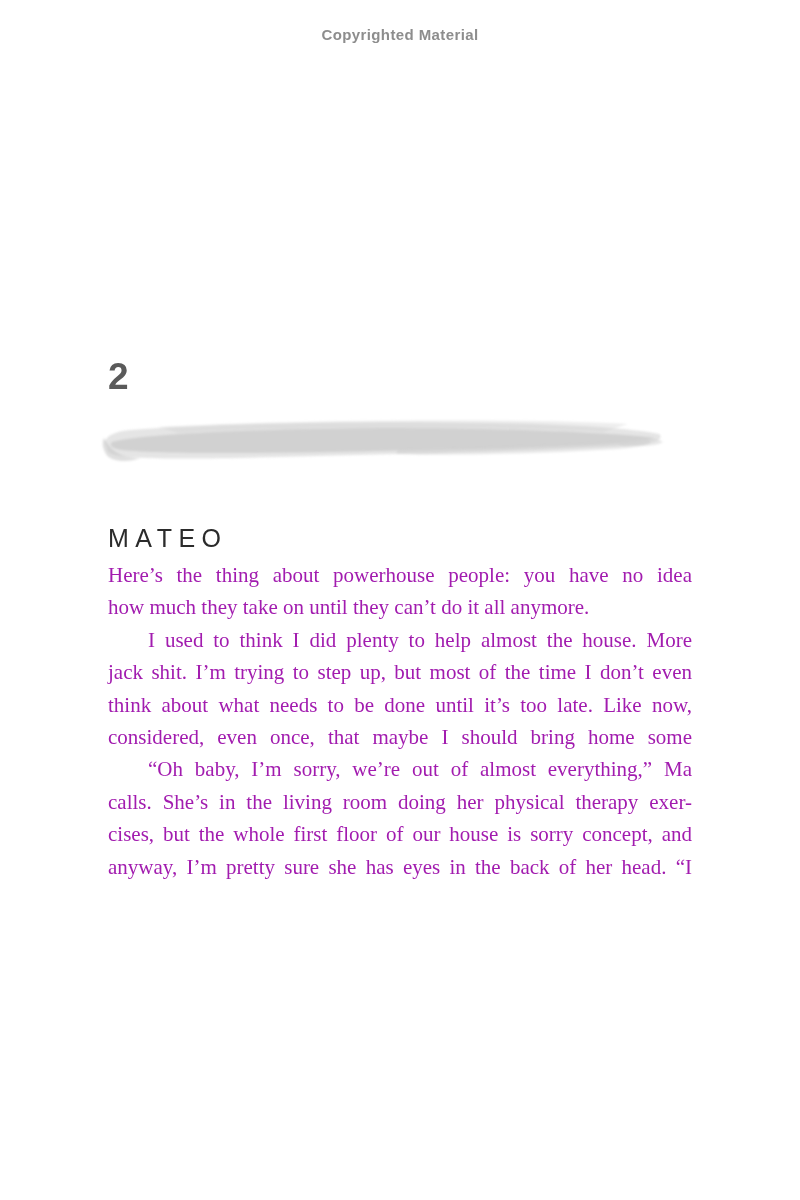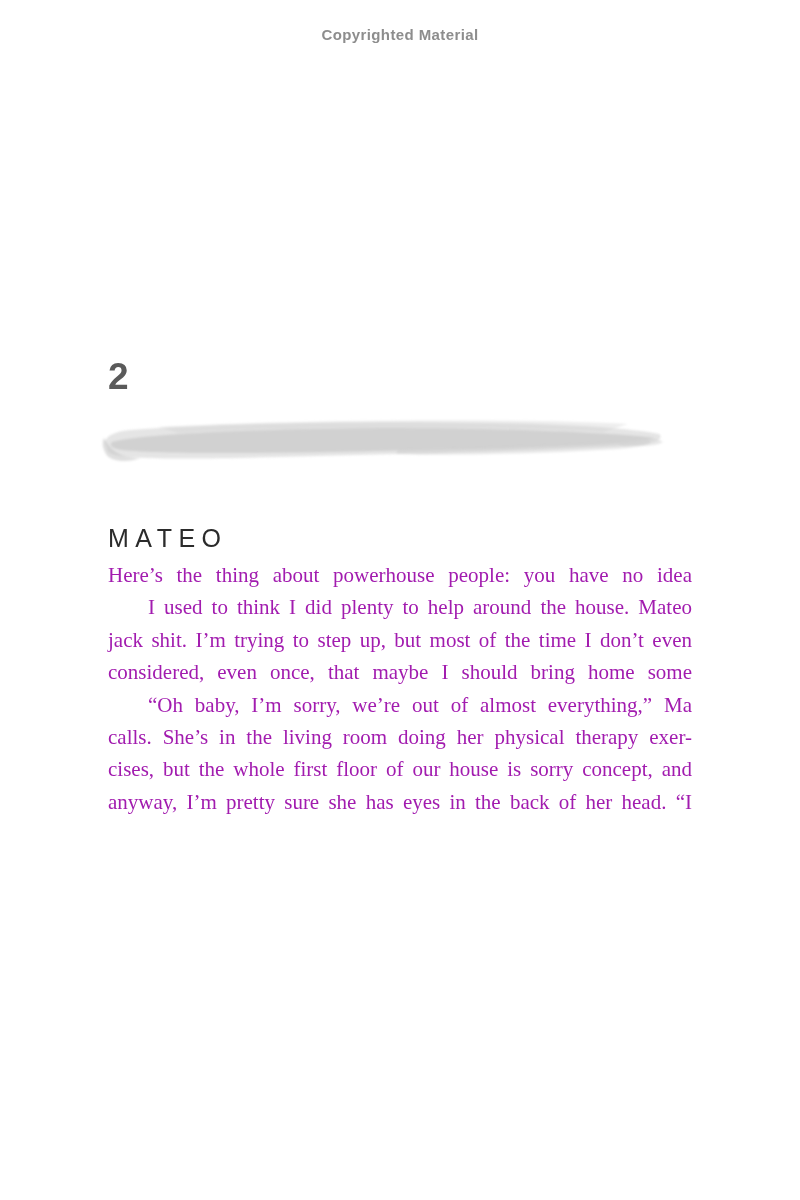--- a/index.html
+++ b/index.html
@@ -118,22 +118,24 @@
         <path d="M300,39 C405,37 500,33 549,29 C558,31 552,35 520,38 C440,43 340,45 298,43 Z" fill="#c9c9c9" opacity="0.4"></path>
         <path d="M520,24 C545,25 562,28 565,31 C560,35 540,36 522,35 Z" fill="#d2d2d2" opacity="0.5"></path>
       </g>
     </svg>
   </div>
 
   <div class="chapter-title">MATEO</div>
 
   <div class="body-text">
       <div class="line">Here’s the thing about powerhouse people: you have no idea</div>
-      <div class="line indent">I used to think I did plenty to help around the house. Mateo</div>
+      <div class="line last">how much they take on until they can’t do it all anymore.</div>
+      <div class="line indent">I used to think I did plenty to help almost the house. More</div>
       <div class="line">jack shit. I’m trying to step up, but most of the time I don’t even</div>
+      <div class="line">think about what needs to be done until it’s too late. Like now,</div>
       <div class="line">considered, even once, that maybe I should bring home some</div>
       <div class="line indent">“Oh baby, I’m sorry, we’re out of almost everything,” Ma</div>
       <div class="line">calls. She’s in the living room doing her physical therapy exer-</div>
       <div class="line">cises, but the whole first floor of our house is sorry concept, and</div>
       <div class="line">anyway, I’m pretty sure she has eyes in the back of her head. “I</div>
     </div>
 
   <div class="page-number">12</div>
 
   <div class="copyright bottom">Copyrighted Material</div>

